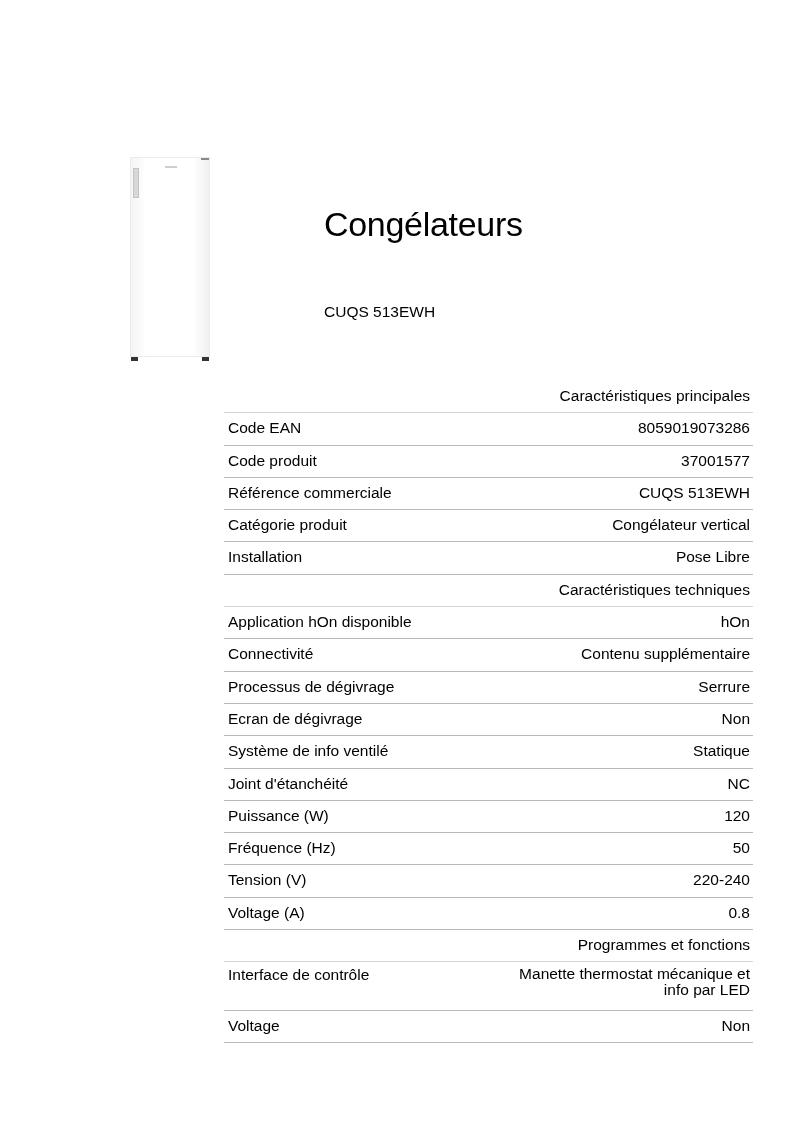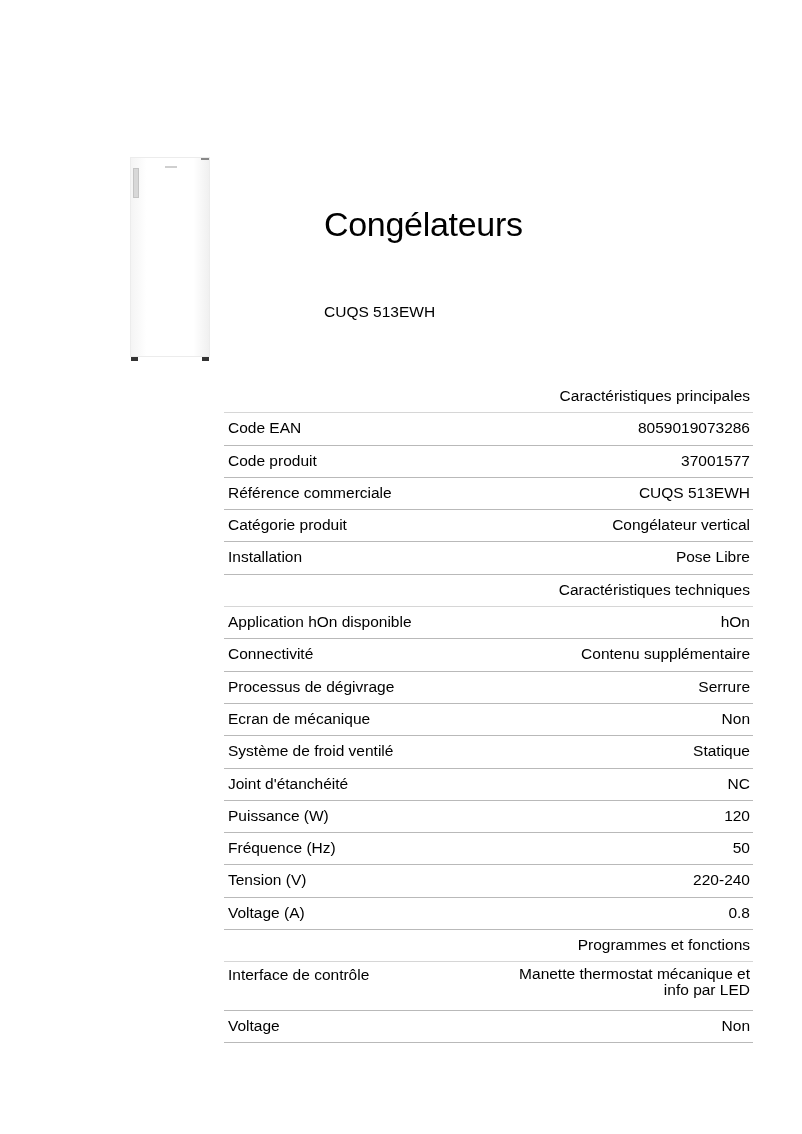--- a/index.html
+++ b/index.html
@@ -173,25 +173,25 @@
   </div>
   <div class="row">
     <span class="label">Connectivité</span>
     <span class="value">Contenu supplémentaire</span>
   </div>
   <div class="row">
     <span class="label">Processus de dégivrage</span>
     <span class="value">Serrure</span>
   </div>
   <div class="row">
-    <span class="label">Ecran de mécanique</span>
+    <span class="label">Ecran de dégivrage</span>
     <span class="value">Non</span>
   </div>
   <div class="row">
-    <span class="label">Système de froid ventilé</span>
+    <span class="label">Système de info ventilé</span>
     <span class="value">Statique</span>
   </div>
   <div class="row">
     <span class="label">Joint d'étanchéité</span>
     <span class="value">NC</span>
   </div>
   <div class="row">
     <span class="label">Puissance (W)</span>
     <span class="value">120</span>
   </div>

